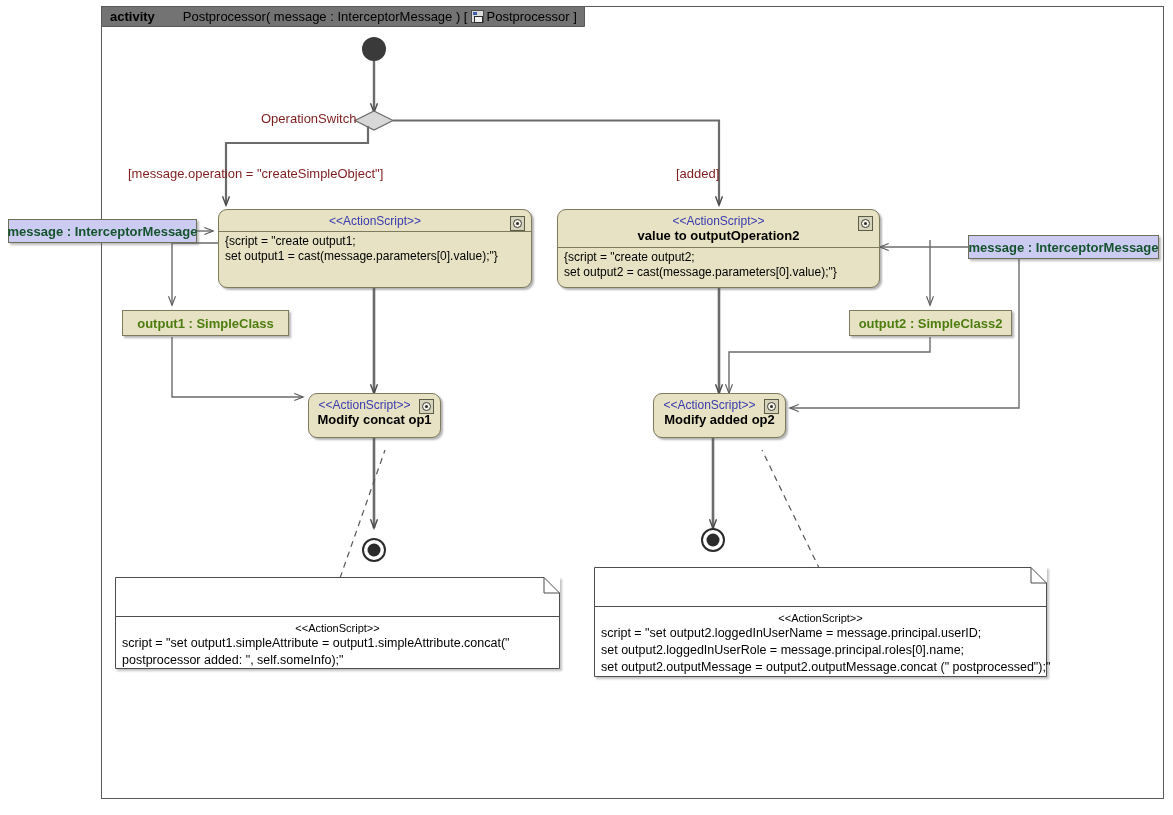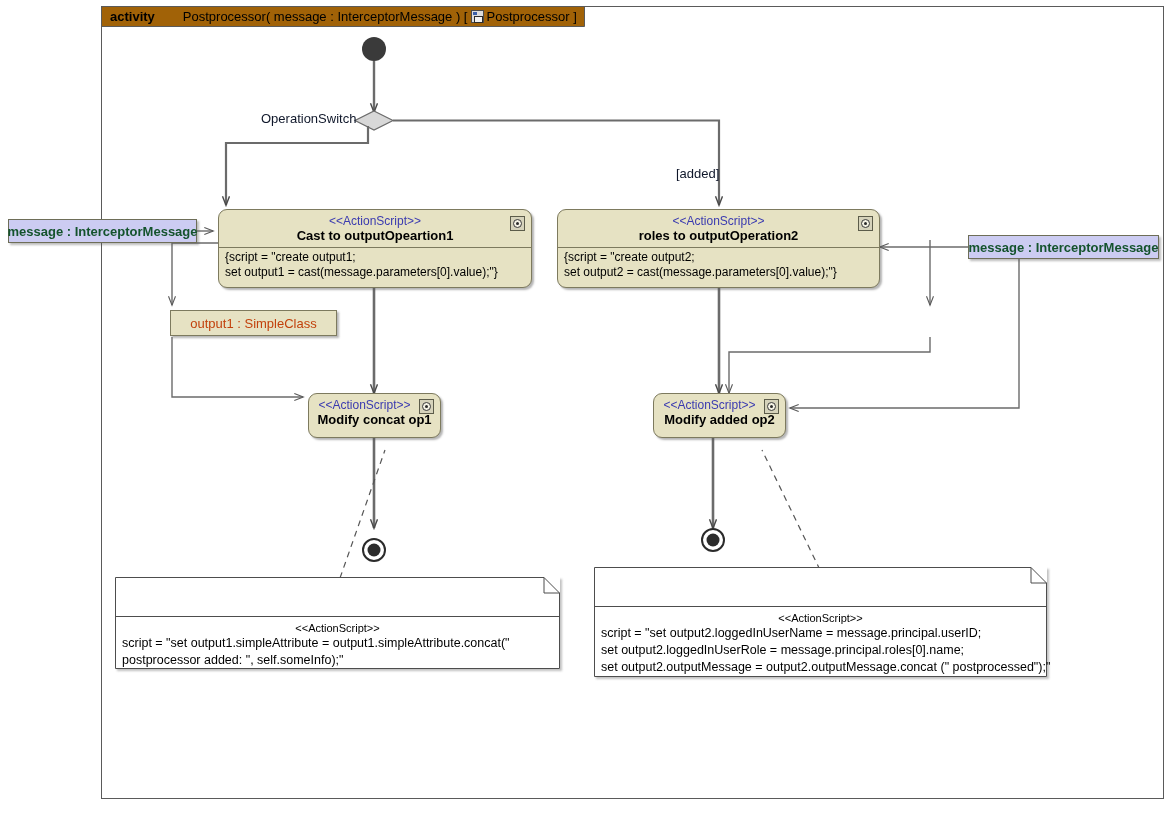--- a/index.html
+++ b/index.html
@@ -29,21 +29,21 @@
     background:transparent;
     box-sizing:border-box;
   }
   #activity-title{
     position:absolute;
     left:101px; top:6px;
     height:21px;
     padding:0 7px 0 8px;
     display:flex;
     align-items:center;
-    background:#a16207;
+    background:#737373;
     border:1px solid #5a5a5a;
     border-bottom:1px solid #5a5a5a;
     box-sizing:border-box;
     font-size:13px;
     color:#000;
     white-space:nowrap;
     border-top-left-radius:2px;
   }
   #activity-title .kw{font-weight:bold;}
   #activity-title .txt{margin-left:4px;padding-left:24px;}
@@ -128,39 +128,38 @@
     width:3px;height:3px;
     border-radius:50%;
     background:#2b2b2b;
   }
   
   .object-node{
     background:#e6e2c3;
     border:1px solid #7d7a5e;
     box-sizing:border-box;
     display:flex;align-items:center;justify-content:center;
-    font-size:13px;font-weight:normal;color:#c2410c;
+    font-size:13px;font-weight:bold;color:#4d7c0f;
     box-shadow:2px 2px 2px rgba(90,90,90,0.45);
     white-space:nowrap;
-    margin-left:48px;
   }
   .param-node{
     background:#ccccf2;
     border:1px solid #6e6e58;
     box-sizing:border-box;
     display:flex;align-items:center;justify-content:center;
     font-size:13px;font-weight:bold;color:#14532d;
     box-shadow:2px 2px 2px rgba(90,90,90,0.40);
     white-space:nowrap;
   }
   
   .edge-label{
     position:absolute;
     font-size:13px;
-    color:#0f172a;
+    color:#7f1d1d;
     white-space:nowrap;
   }
   
   .note{
     position:absolute;
     background:#ffffff;
     box-sizing:border-box;
     box-shadow:2px 2px 2px rgba(120,120,120,0.45);
   }
   .note .note-stereo{
@@ -245,44 +244,45 @@
     <path d="M930,337 L930,352 L729,352 L729,393" fill="none" stroke="#6b6b6b" stroke-width="1.4" marker-end="url(#arrowThin)"></path>
 
     <path d="M1019,259 L1019,408 L790,408" fill="none" stroke="#6b6b6b" stroke-width="1.4" marker-end="url(#arrowThin)"></path>
 
     <path d="M340,578 L385,450" fill="none" stroke="#555" stroke-width="1.2" stroke-dasharray="6,5"></path>
     <path d="M820,570 L762,450" fill="none" stroke="#555" stroke-width="1.2" stroke-dasharray="6,5"></path>
   </svg>
 
   <div class="edge-label" style="left:261px; top:111px;">OperationSwitch</div>
 
+  <div class="edge-label" style="left:128px; top:166px;">[message.operation = "createSimpleObject"]</div>
   <div class="edge-label" style="left:676px; top:166px;">[added]</div>
 
   <div class="param-node" style="position:absolute; left:8px; top:219px; width:189px; height:24px;">message : InterceptorMessage</div>
   <div class="param-node" style="position:absolute; left:968px; top:235px; width:191px; height:24px;">message : InterceptorMessage</div>
 
   <div class="node action-node" style="left:218px; top:209px; width:314px; height:79px;">
     <div class="stereo">&lt;&lt;ActionScript&gt;&gt;</div>
-    <div class="nname">Cast to outputOpeartion1</div>
     <div class="divider"></div>
     <div class="body">{script = "create output1;
 set output1 = cast(message.parameters[0].value);"}</div>
     <div class="stereo-icon" style="right:6px; top:6px;"></div>
   </div>
 
   <div class="node action-node" style="left:557px; top:209px; width:323px; height:79px;">
     <div class="stereo">&lt;&lt;ActionScript&gt;&gt;</div>
-    <div class="nname">roles to outputOperation2</div>
+    <div class="nname">value to outputOperation2</div>
     <div class="divider"></div>
     <div class="body">{script = "create output2;
 set output2 = cast(message.parameters[0].value);"}</div>
     <div class="stereo-icon" style="right:6px; top:6px;"></div>
   </div>
 
   <div class="object-node" style="position:absolute; left:122px; top:310px; width:167px; height:26px;">output1 : SimpleClass</div>
+  <div class="object-node" style="position:absolute; left:849px; top:310px; width:163px; height:26px;">output2 : SimpleClass2</div>
 
   <div class="node action-node" style="left:308px; top:393px; width:133px; height:45px;">
     <div class="stereo" style="padding-right:20px;">&lt;&lt;ActionScript&gt;&gt;</div>
     <div class="nname">Modify concat op1</div>
     <div class="stereo-icon" style="right:6px; top:5px;"></div>
   </div>
 
   <div class="node action-node" style="left:653px; top:393px; width:133px; height:45px;">
     <div class="stereo" style="padding-right:20px;">&lt;&lt;ActionScript&gt;&gt;</div>
     <div class="nname">Modify added op2</div>

